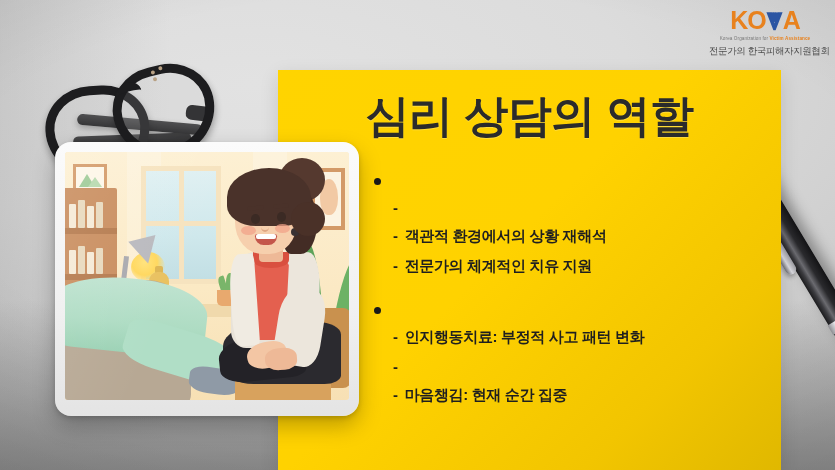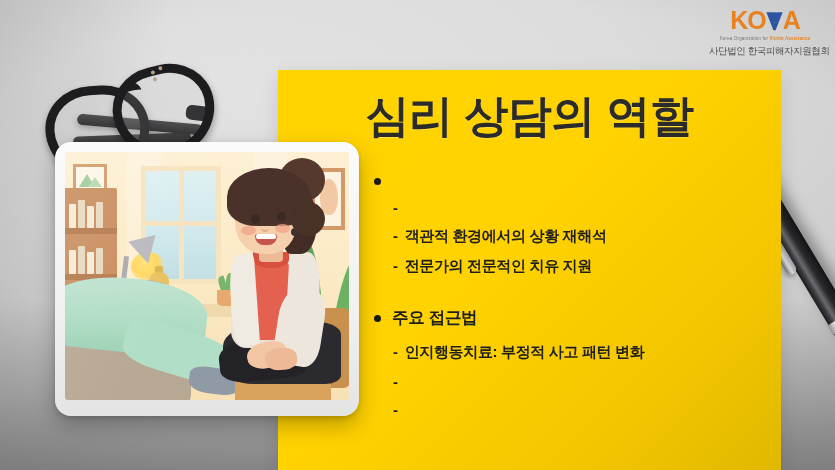--- a/index.html
+++ b/index.html
@@ -762,42 +762,42 @@
         <ul class="sub-list">
           <li class="sub-item">
             <span class="sub-dash">-</span>
           </li>
           <li class="sub-item">
             <span class="sub-dash">-</span>
             <span>객관적 환경에서의 상황 재해석</span>
           </li>
           <li class="sub-item">
             <span class="sub-dash">-</span>
-            <span>전문가의 전문적인 치유 지원</span>
+            <span>전문가의 체계적인 치유 지원</span>
           </li>
         </ul>
       </div>
 
       <div class="group-gap"></div>
 
       <div class="bullet-group">
         <div class="bullet-head">
           <span class="bullet-dot"></span>
-          <span>주요 접근법</span>
         </div>
         <ul class="sub-list">
           <li class="sub-item">
             <span class="sub-dash">-</span>
             <span>인지행동치료: 부정적 사고 패턴 변화</span>
           </li>
           <li class="sub-item">
             <span class="sub-dash">-</span>
           </li>
           <li class="sub-item">
             <span class="sub-dash">-</span>
+            <span>마음챙김: 현재 순간 집중</span>
           </li>
         </ul>
       </div>
 
     </div>
   </div>
 
   <div class="photo-frame">
     <div class="photo">
       <div class="scene">
@@ -905,16 +905,16 @@
       <span class="logo-o">O</span>
       <span class="logo-heart">
         <svg width="19" height="20" viewBox="0 0 19 20" aria-hidden="true">
           <path d="M1.4 1.2 H6.6 L9.5 12.2 L12.4 1.2 H17.6 L10.6 19.2 H8.4 Z" fill="#2b55a3"></path>
           <path d="M4.3 0.8 C1.5 0.8 0 2.7 0 4.6 C0 7.3 3.6 9.8 5.4 11.2 C7.2 9.8 10.8 7.3 10.8 4.6 C10.8 2.7 9.3 0.8 6.5 0.8 C5.6 0.8 5 1.2 5.4 1.9 C5.8 1.2 5.2 0.8 4.3 0.8 Z" fill="#2b55a3" transform="translate(4.1,0.6) scale(0.96)"></path>
         </svg>
       </span>
       <span class="logo-a">A</span>
     </div>
     <div class="logo-sub-en"><span>Korea Organization for </span><b>Victim Assistance</b></div>
-    <div class="logo-sub-kr">사단법인 한국피해자지원협회</div>
+    <div class="logo-sub-kr">전문가의 한국피해자지원협회</div>
   </div>
 
 </div>
 
 </body></html>

